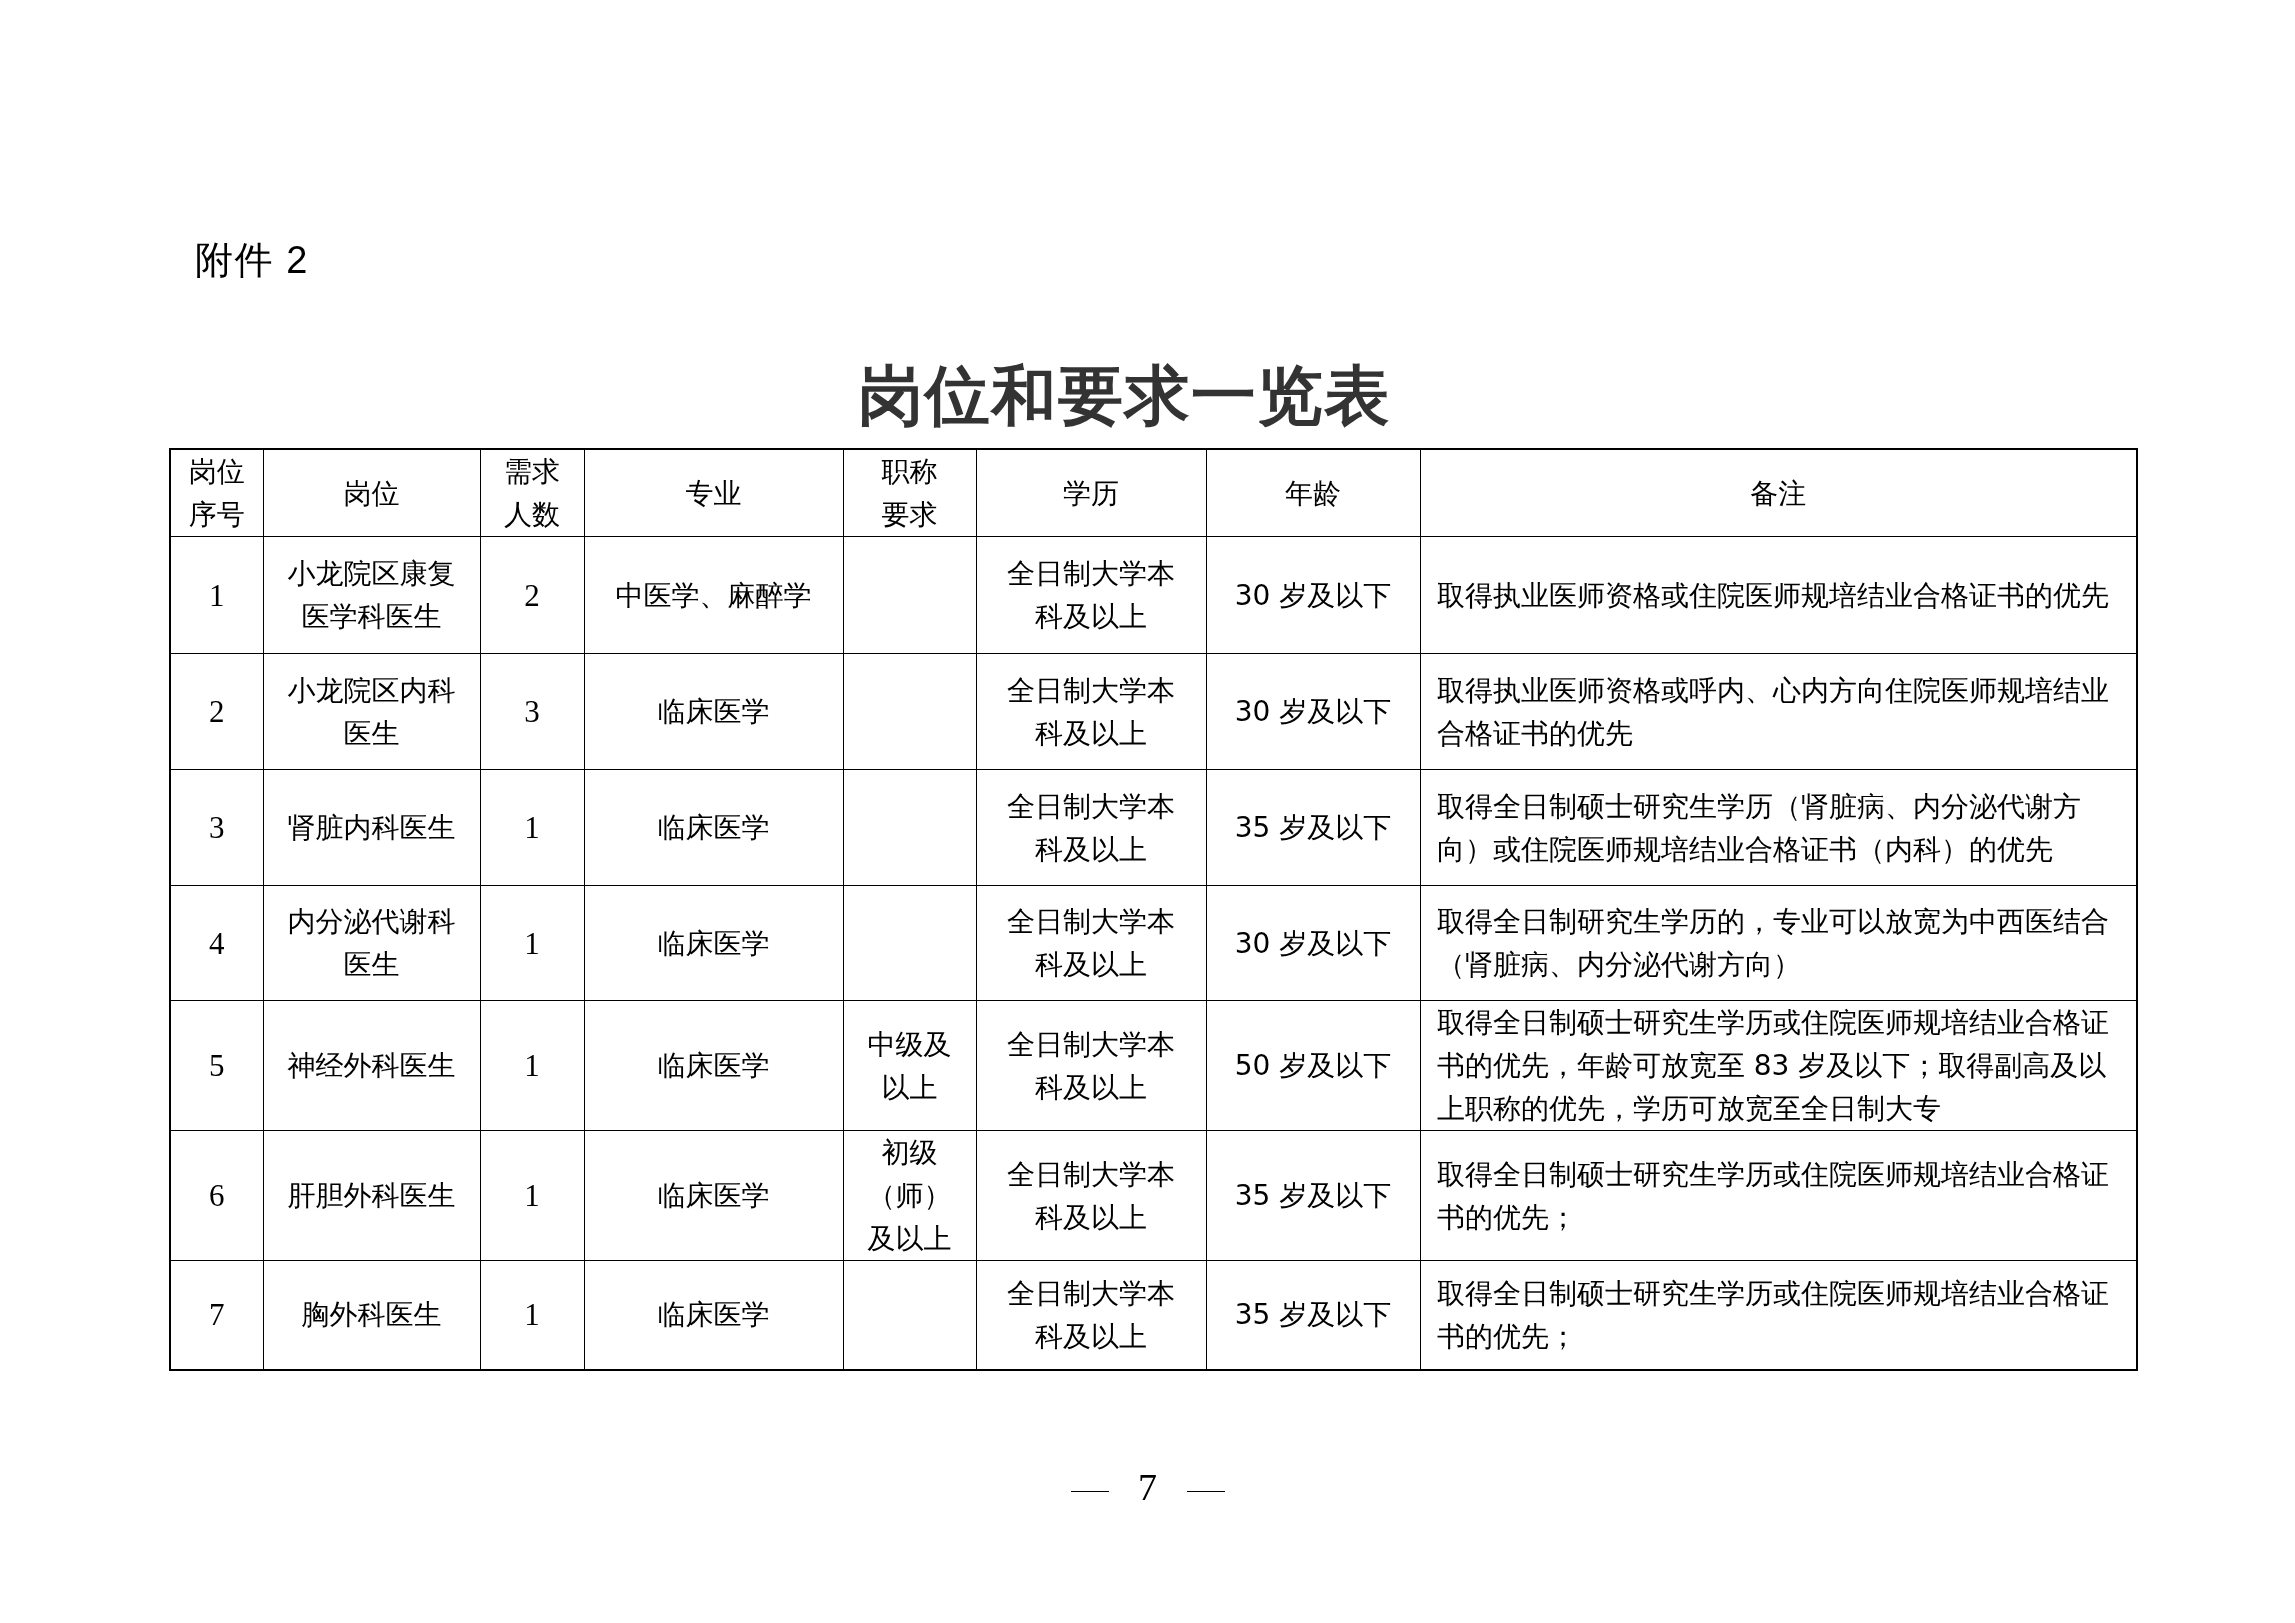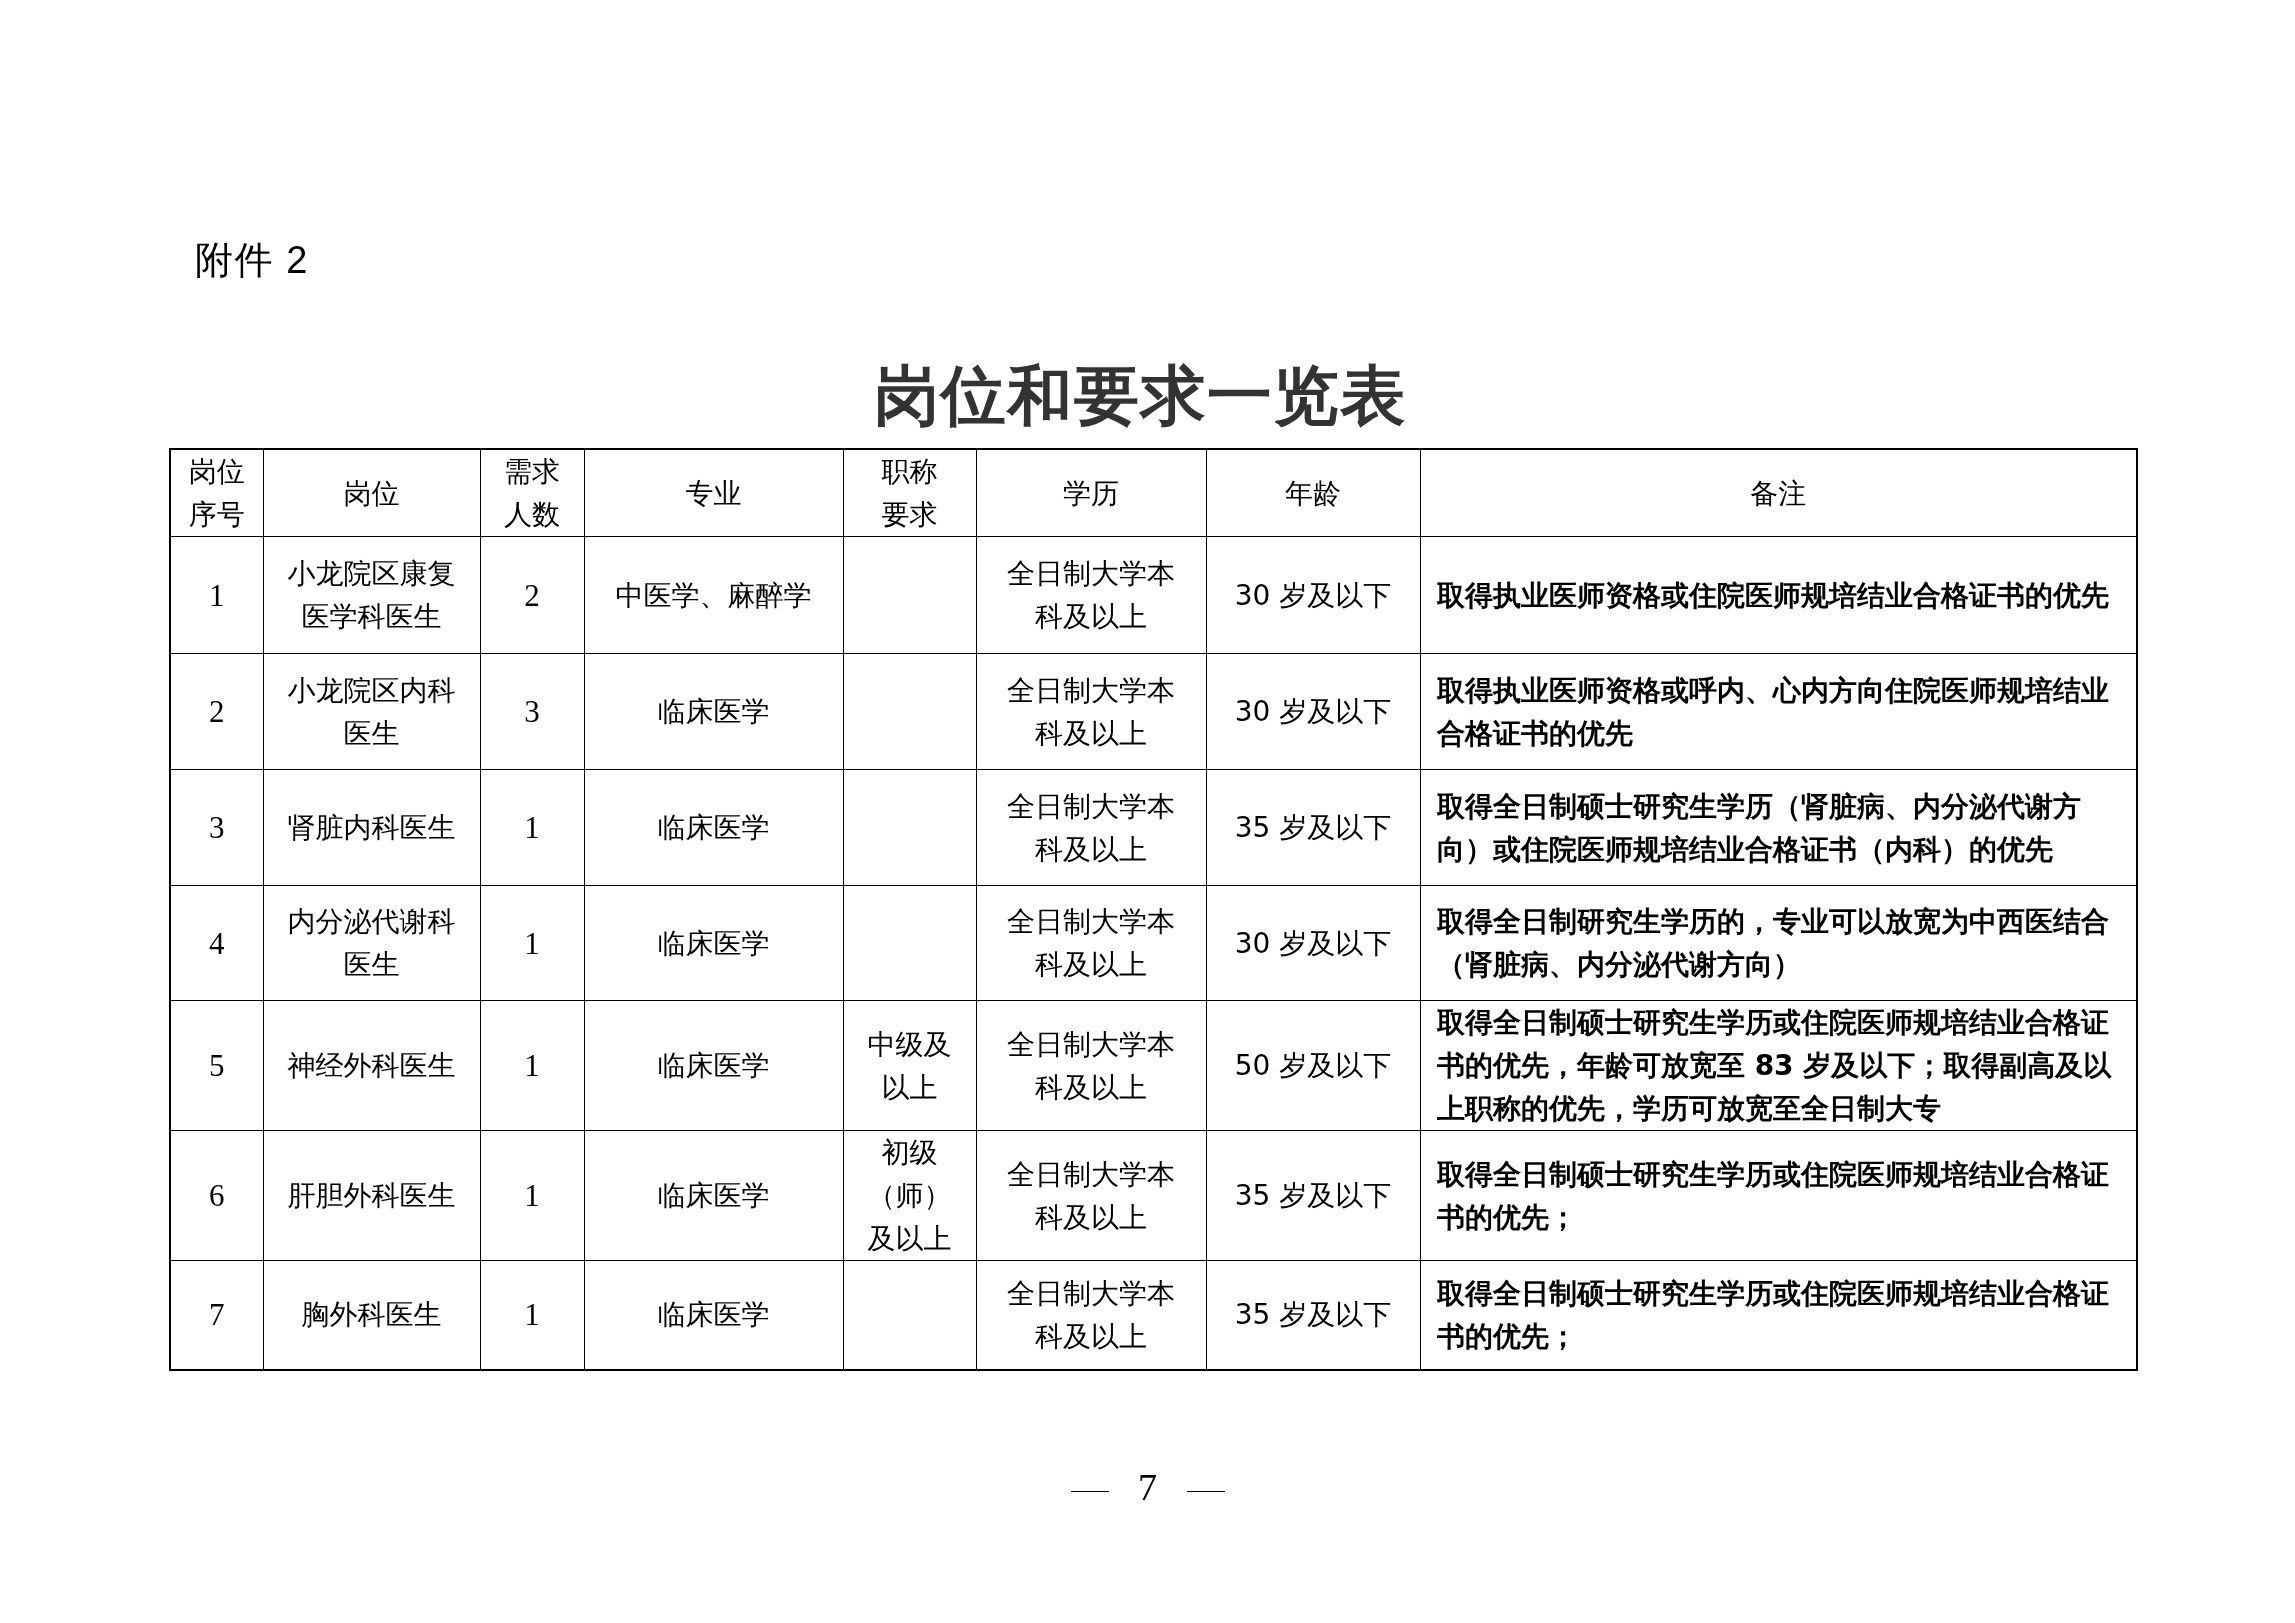--- a/index.html
+++ b/index.html
@@ -19,21 +19,21 @@
     position: absolute;
     left: 195px;
     top: 236px;
     font-size: 38px;
     line-height: 49px;
     font-family: Liberation Sans, sans-serif;
     letter-spacing: 1.6px;
   }
   .doc-title {
     position: absolute;
-    left: 16px;
+    left: 0;
     width: 2249px;
     top: 350px;
     text-align: center;
     font-size: 65px;
     line-height: 90px;
     font-weight: bold;
     color: #333333;
     font-family: "DejaVu Serif", "Liberation Serif", serif;
     letter-spacing: 1.6px;
     padding-left: 0;
@@ -62,21 +62,20 @@
   table.positions td:first-child, table.positions th:first-child { border-left: 2.5px solid #000; }
   table.positions td:last-child, table.positions th:last-child { border-right: 2.5px solid #000; }
   table.positions td.num {
     font-family: "Liberation Serif", "DejaVu Serif", serif;
     font-size: 31px;
   }
   table.positions td.remark {
     text-align: left;
     padding: 0 11.5px 0 16.4px;
     line-height: 43px;
-    font-weight: bold;
   }
   .page-number {
     position: absolute;
     left: 0;
     width: 2295px;
     top: 1463px;
     text-align: center;
     font-family: "Liberation Serif", "DejaVu Serif", serif;
     font-size: 38px;
     line-height: 49px;

